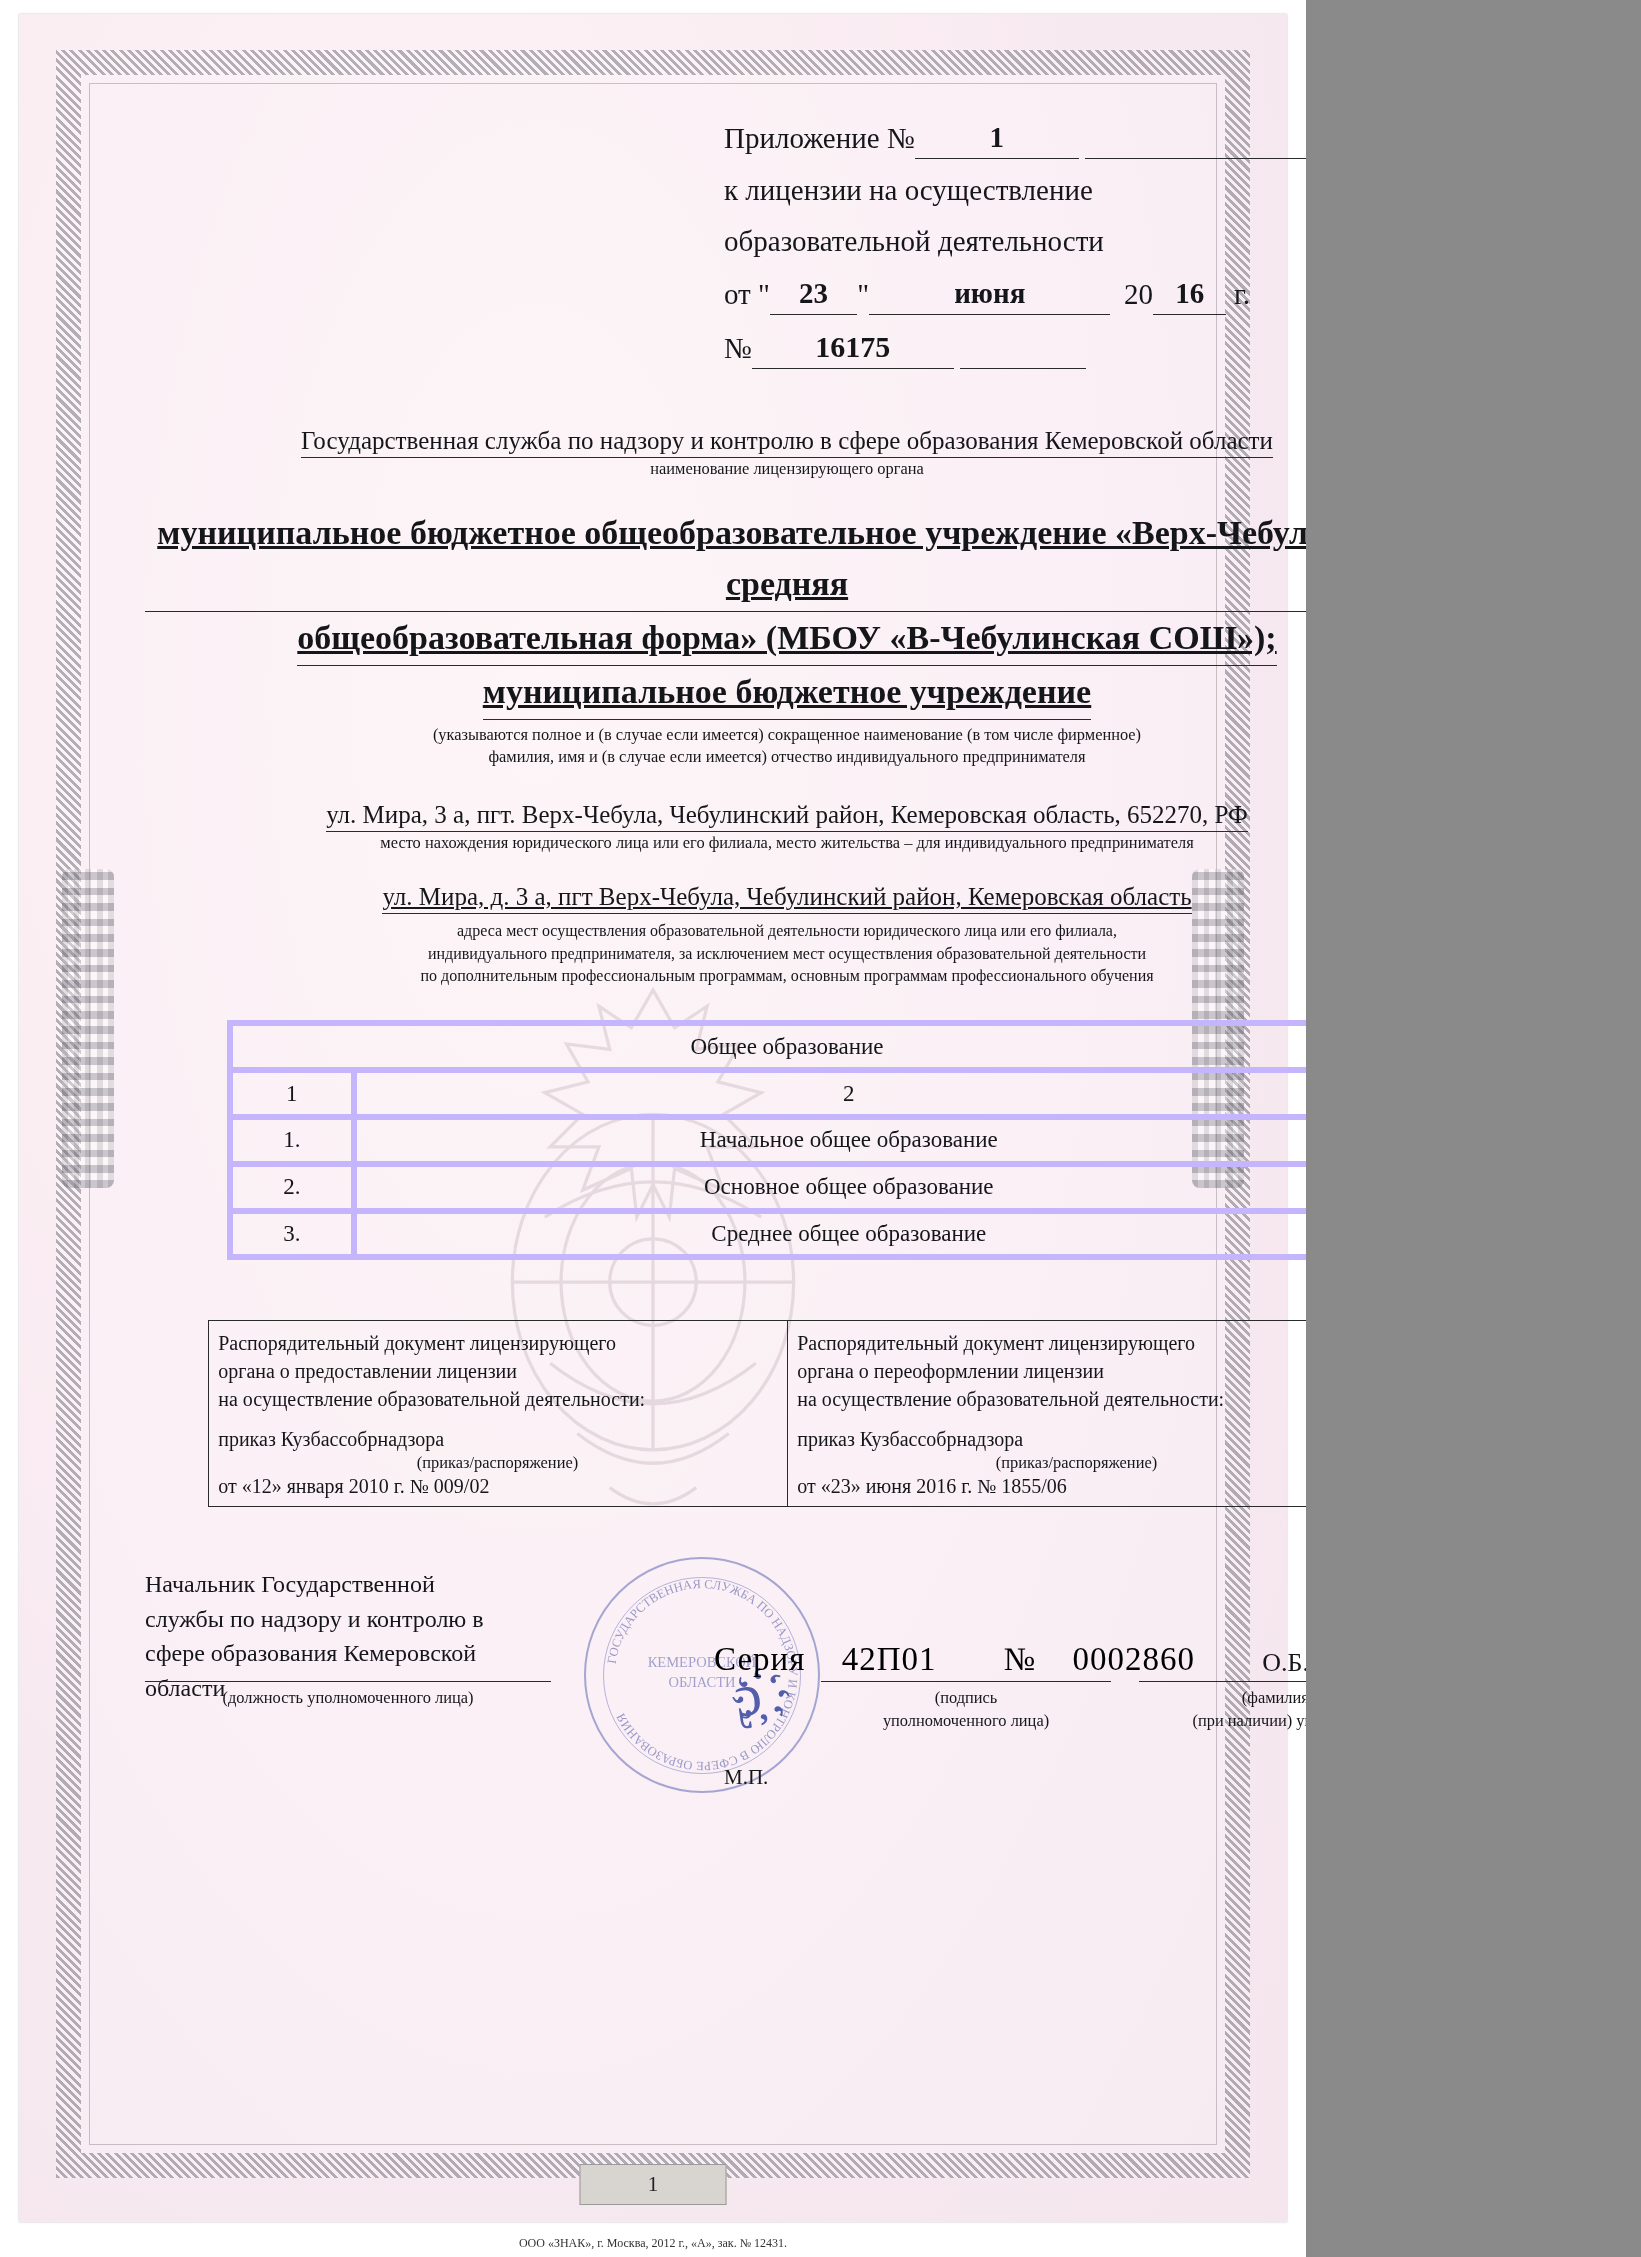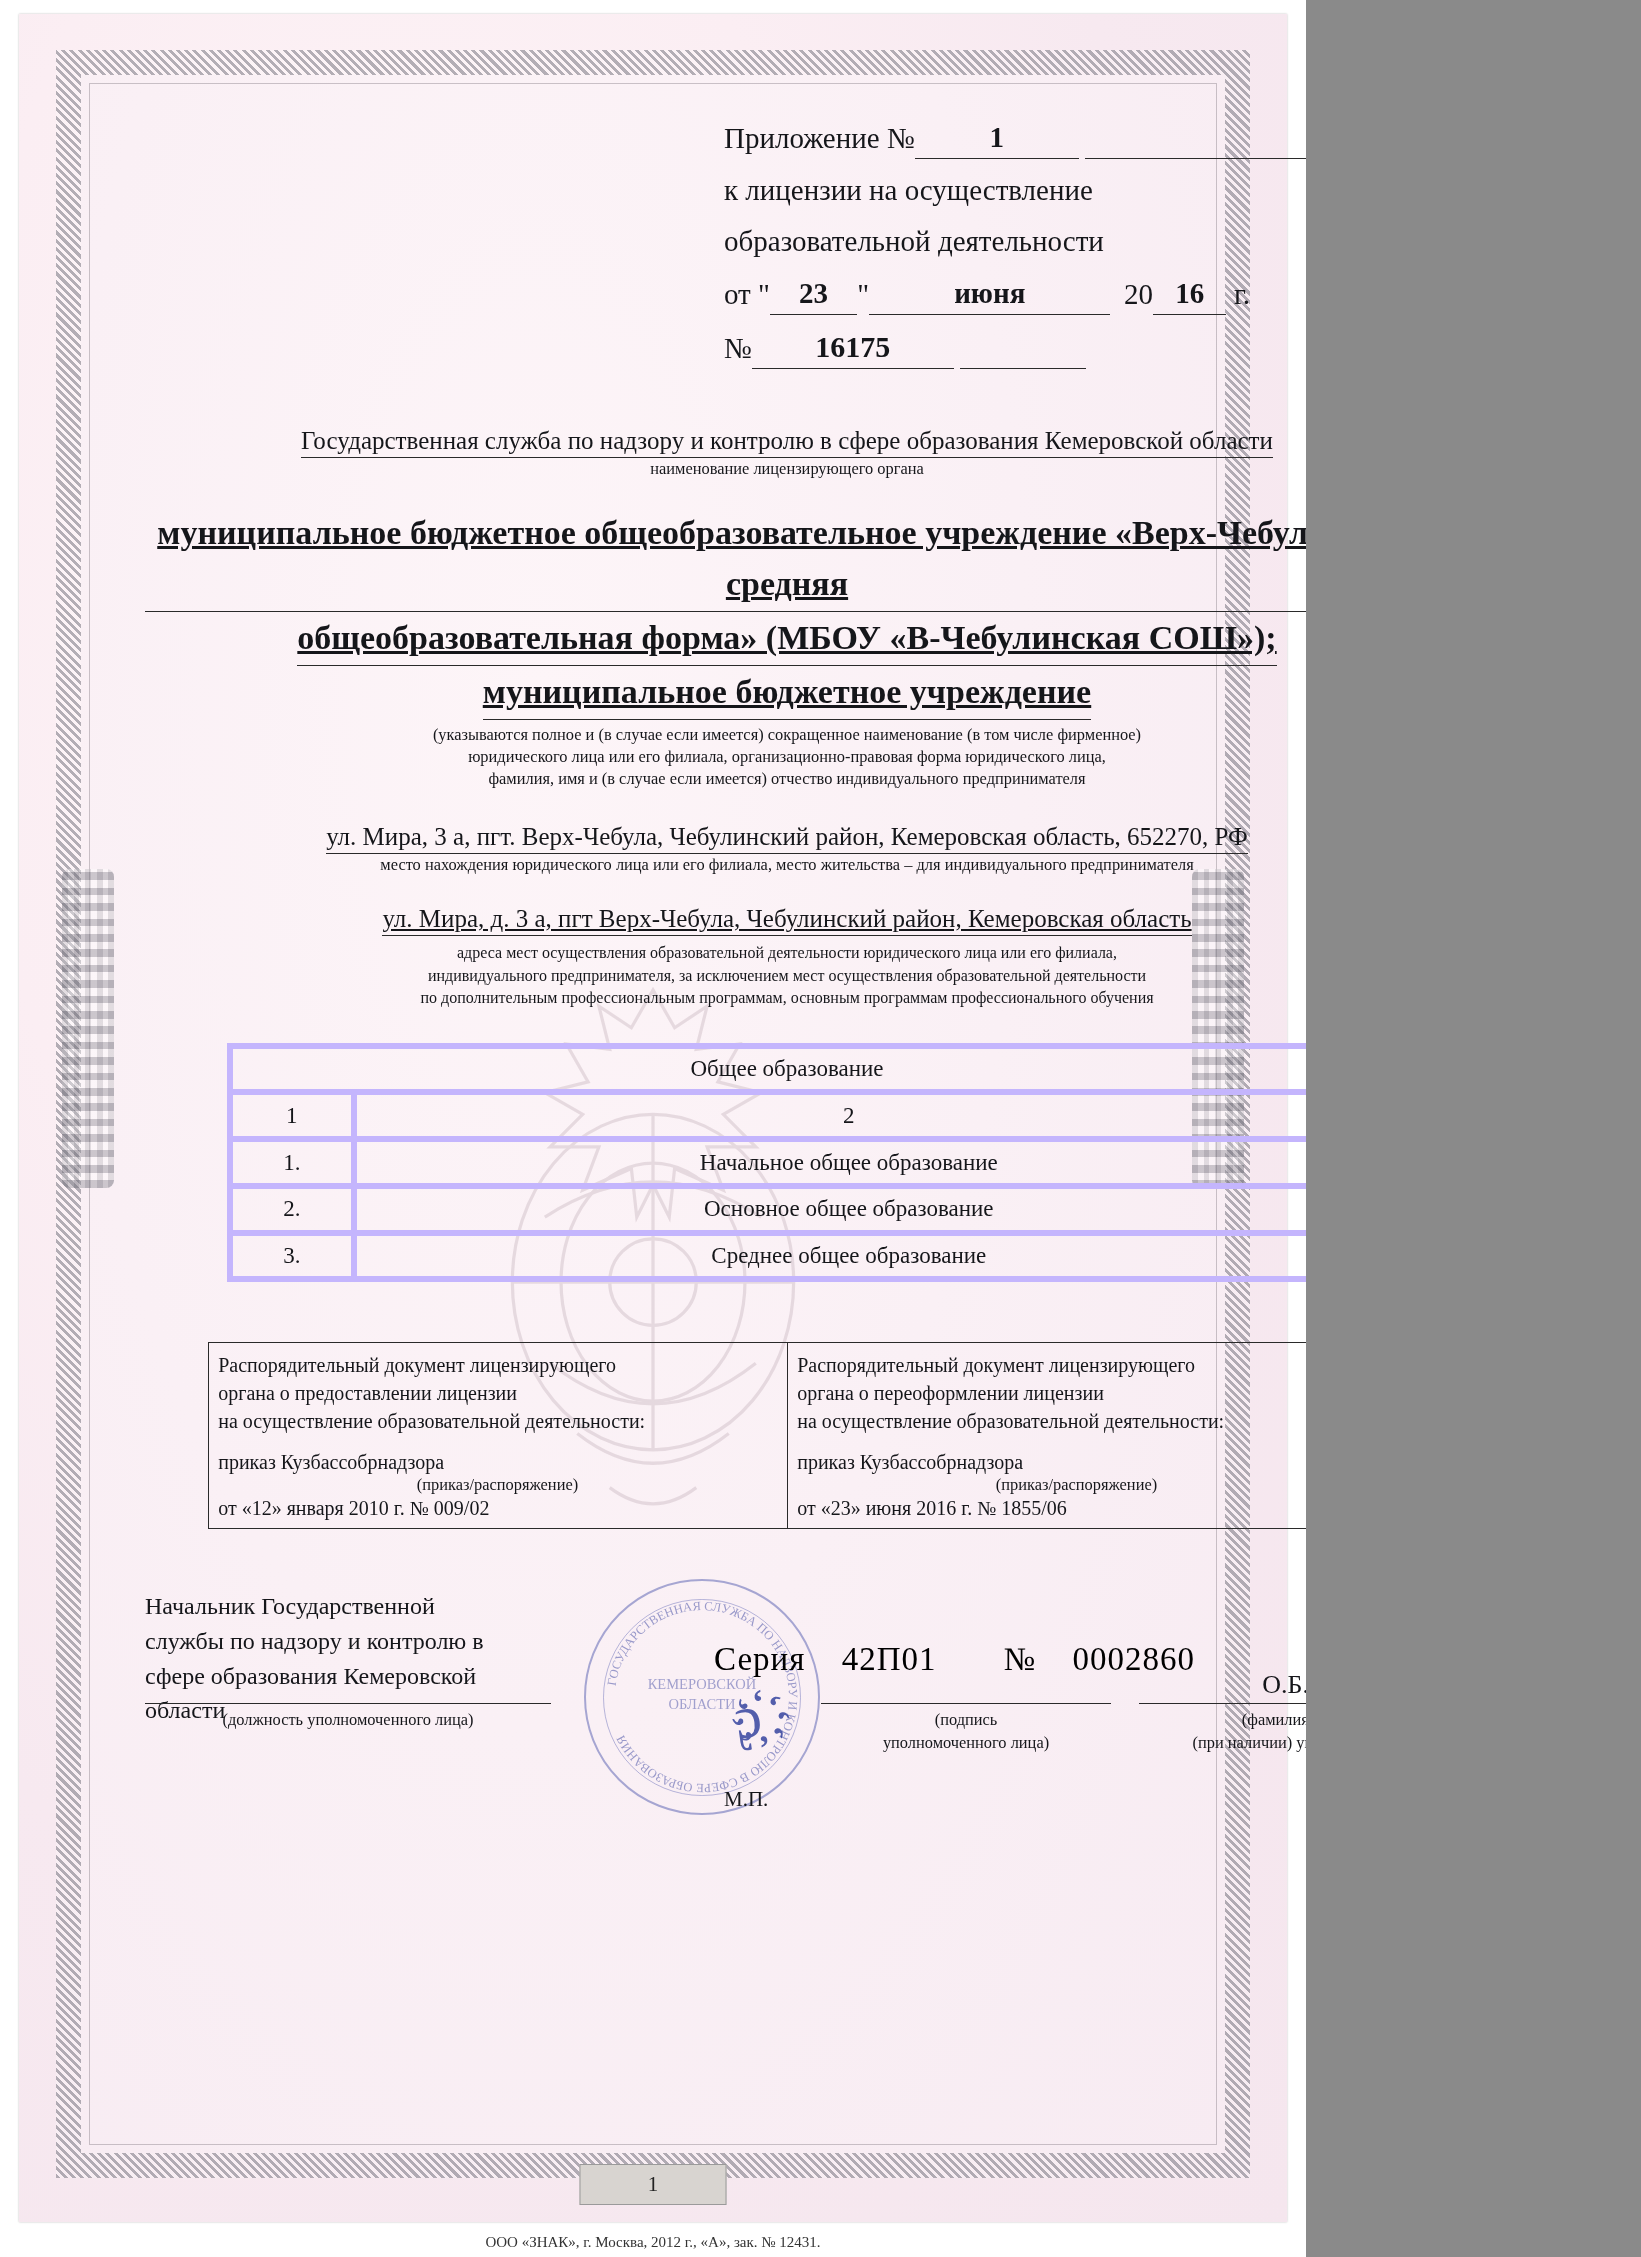--- a/index.html
+++ b/index.html
@@ -115,21 +115,21 @@
   }
   .serial span{margin-right:27px;}
 
   .pagebox{
     position:absolute;left:50%;transform:translateX(-50%);bottom:52px;
     width:145px;height:39px;background:#d8d4d0;border:1px solid #9a9a9a;
     text-align:center;font-size:21px;line-height:39px;color:#222;
   }
   .footnote{
     position:absolute;left:0;right:0;bottom:5.8px;text-align:center;
-    font-size:15px;color:#333;
+    font-size:12px;color:#333;
   }
 </style>
 </head>
 <body>
 
 <div class="page">
   <div class="paper"></div>
   <div class="frame-outer"></div>
   <div class="frame-inner-mask"></div>
   <div class="frame-line"></div>
@@ -184,21 +184,20 @@
     <div class="center blk" style="margin-top:58px">
       <div class="underlined" style="font-size:25px;">Государственная служба по надзору и контролю в сфере образования Кемеровской области</div>
       <div class="caption">наименование лицензирующего органа</div>
     </div>
 
     <div class="center blk" style="margin-top:27px">
       <div class="org-title underlined">муниципальное бюджетное общеобразовательное учреждение «Верх-Чебулинская средняя</div>
       <div class="org-title underlined">общеобразовательная форма» (МБОУ «В-Чебулинская СОШ»);</div>
       <div class="org-title underlined">муниципальное бюджетное учреждение</div>
       <div class="caption" style="margin-top:3.9px">(указываются полное и (в случае если имеется) сокращенное наименование (в том числе фирменное)</div>
-      <div class="caption">юридического лица или его филиала, организационно-правовая форма юридического лица,</div>
       <div class="caption">фамилия, имя и (в случае если имеется) отчество индивидуального предпринимателя</div>
     </div>
 
     <div class="center blk" style="margin-top:33px">
       <div class="underlined" style="font-size:25px;">ул. Мира, 3 а, пгт. Верх-Чебула, Чебулинский район, Кемеровская область, 652270, РФ</div>
       <div class="caption">место нахождения юридического лица или его филиала, место жительства – для индивидуального предпринимателя</div>
     </div>
 
     <div class="center blk" style="margin-top:29px">
       <div class="underlined" style="font-size:25px;text-decoration:underline;">ул. Мира, д. 3 а, пгт Верх-Чебула, Чебулинский район, Кемеровская область</div>

